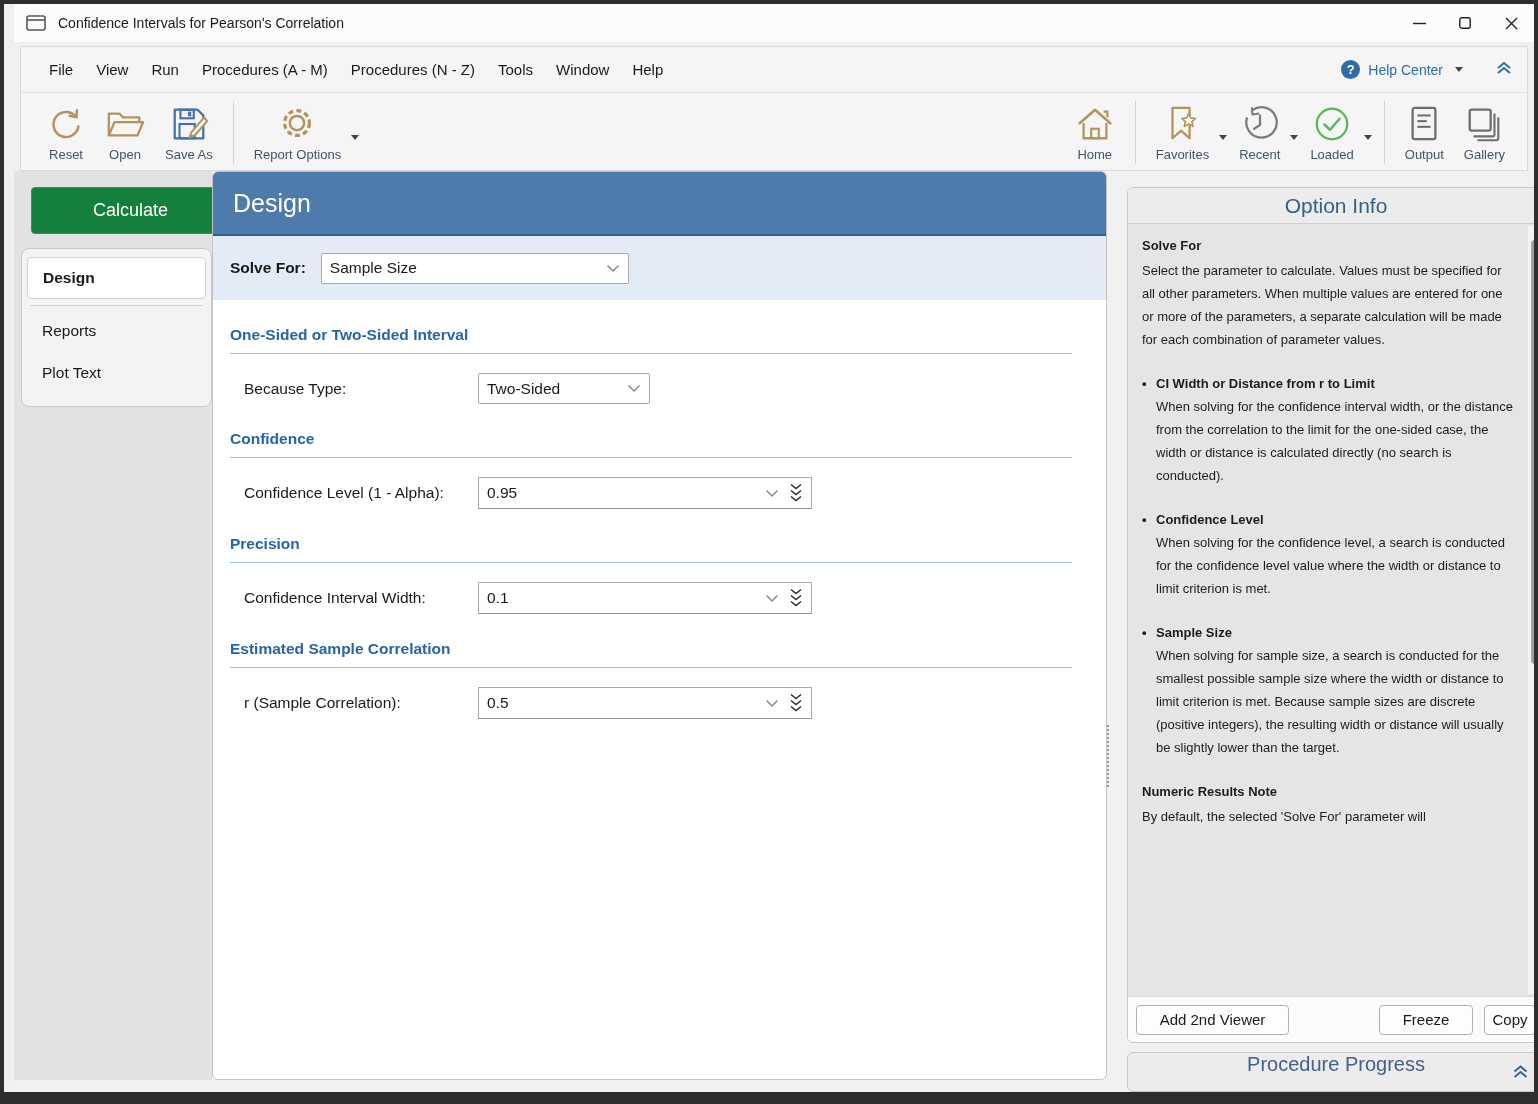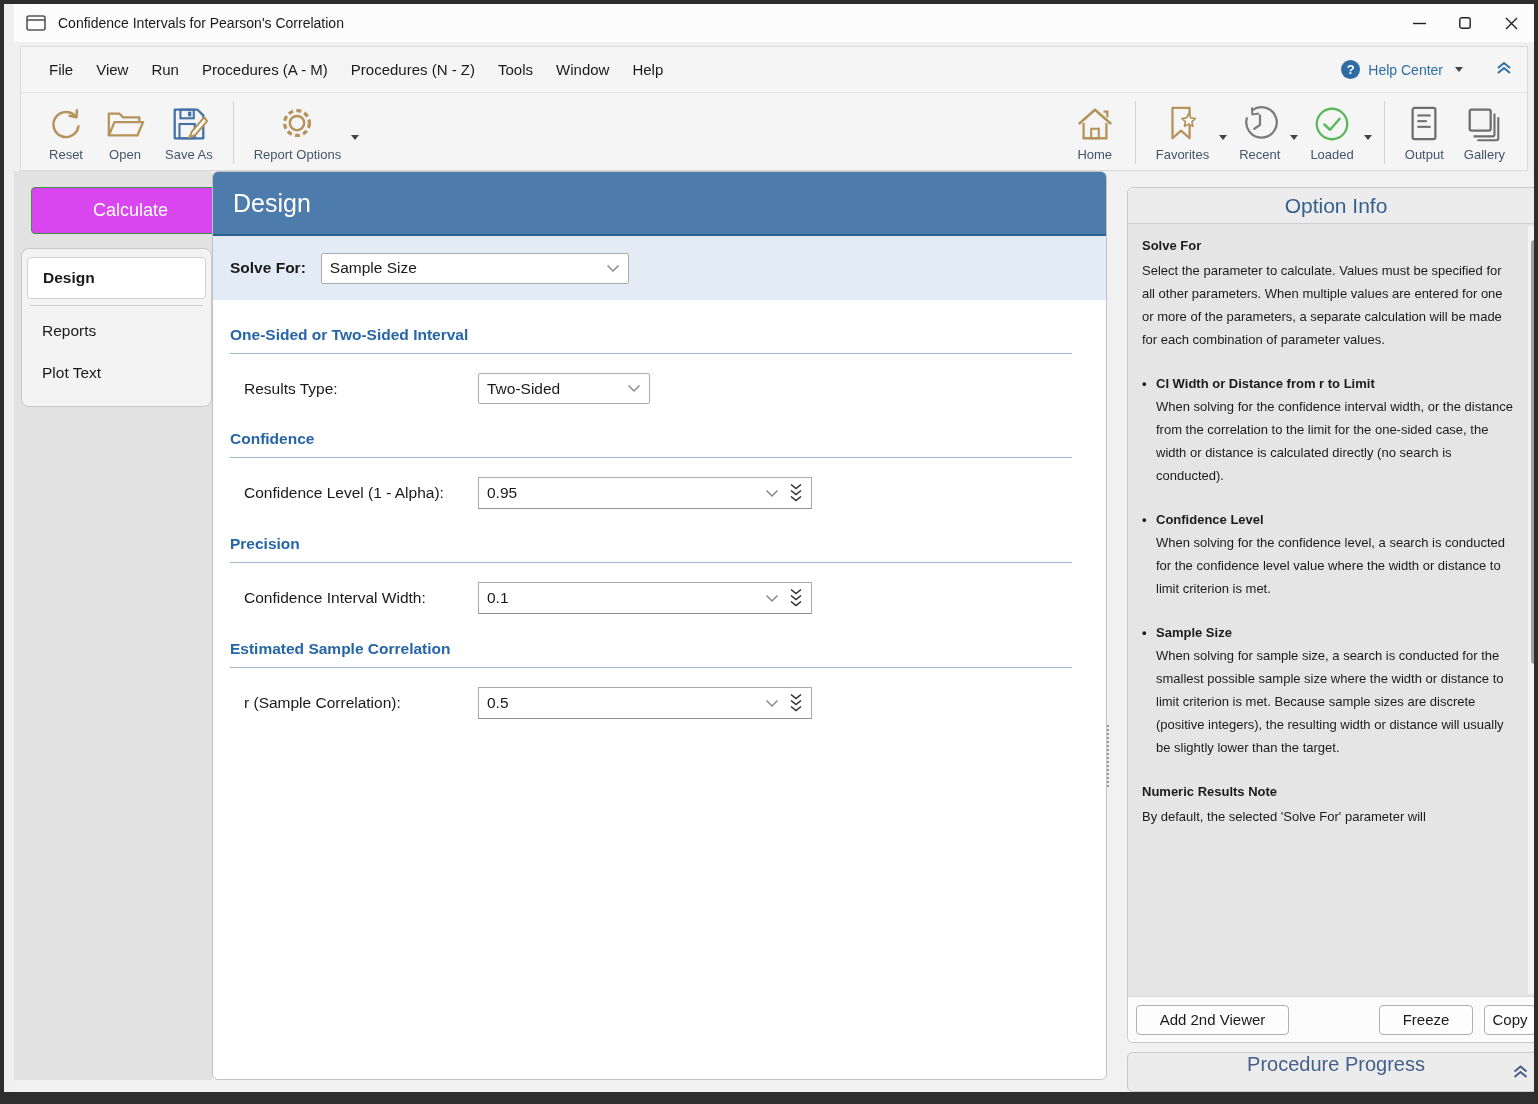--- a/index.html
+++ b/index.html
@@ -35,21 +35,21 @@
   .tb-btn .ico { height:42px; display:flex; align-items:center; justify-content:center; }
   .tb-btn .lbl { font-size:13px; color:#44546b; margin-top:2px; white-space:nowrap; }
   .tb-wrap { display:flex; align-items:flex-end; }
   .tb-caret { margin:0 2px 28px 0; }
   .tb-sep { width:1px; background:#d4d4d4; margin:4px 10px 4px 10px; }
   .toolbar .spacer { flex:1; }
   
   .content { flex:1; display:flex; padding-bottom:12px; background:#f1f1f1; min-height:0; }
   
   .sidebar { width:198px; background:#e2e2e2; flex:0 0 auto; padding-top:16px; }
-  .calc-btn { display:block; margin:0 13px 0 17px; width:199px; height:47px; background:#d946ef;
+  .calc-btn { display:block; margin:0 13px 0 17px; width:199px; height:47px; background:#15803d;
     border:1px solid #3f9143; border-radius:4px; color:#fff; font-size:18px;
     font-family:"Liberation Sans", sans-serif; }
   .tabbox { margin:14px 0 0 7px; width:191px; background:#f3f3f3; border:1px solid #c9c9c9;
     border-radius:8px; padding:5px 0 12px 0; }
   .tab { font-size:15.5px; color:#1a1a1a; padding:12px 0 12px 20px; }
   .tab.active { background:#fff; border:1px solid #d2d2d2; border-radius:4px; margin:3px 5px 6px 5px;
     padding:11px 0 11px 15px; font-weight:bold; }
   .tab-divider { border-top:1px solid #d0d0d0; margin:0 8px 4px 8px; }
   
   .main-panel { width:895px; flex:0 0 auto; background:#fff; border:1px solid #c3c3c3;
@@ -298,21 +298,21 @@
           <svg class="chev" width="14" height="9" viewBox="0 0 14 9">
               <path d="M1.5 1.5 L7 7 L12.5 1.5" fill="none" stroke="#8a8a8a" stroke-width="1.5"></path>
             </svg>
         </div>
       </div>
 
       <div class="form-area">
 
         <div class="sec-heading">One-Sided or Two-Sided Interval</div>
         <div class="field-row">
-          <span class="flabel">Results Type:</span>
+          <span class="flabel">Because Type:</span>
           <div class="select w-interval">
             <span class="sv">Two-Sided</span>
             <svg class="chev" width="14" height="9" viewBox="0 0 14 9">
                 <path d="M1.5 1.5 L7 7 L12.5 1.5" fill="none" stroke="#8a8a8a" stroke-width="1.5"></path>
               </svg>
           </div>
         </div>
 
         <div class="sec-heading">Confidence</div>
         <div class="field-row">

